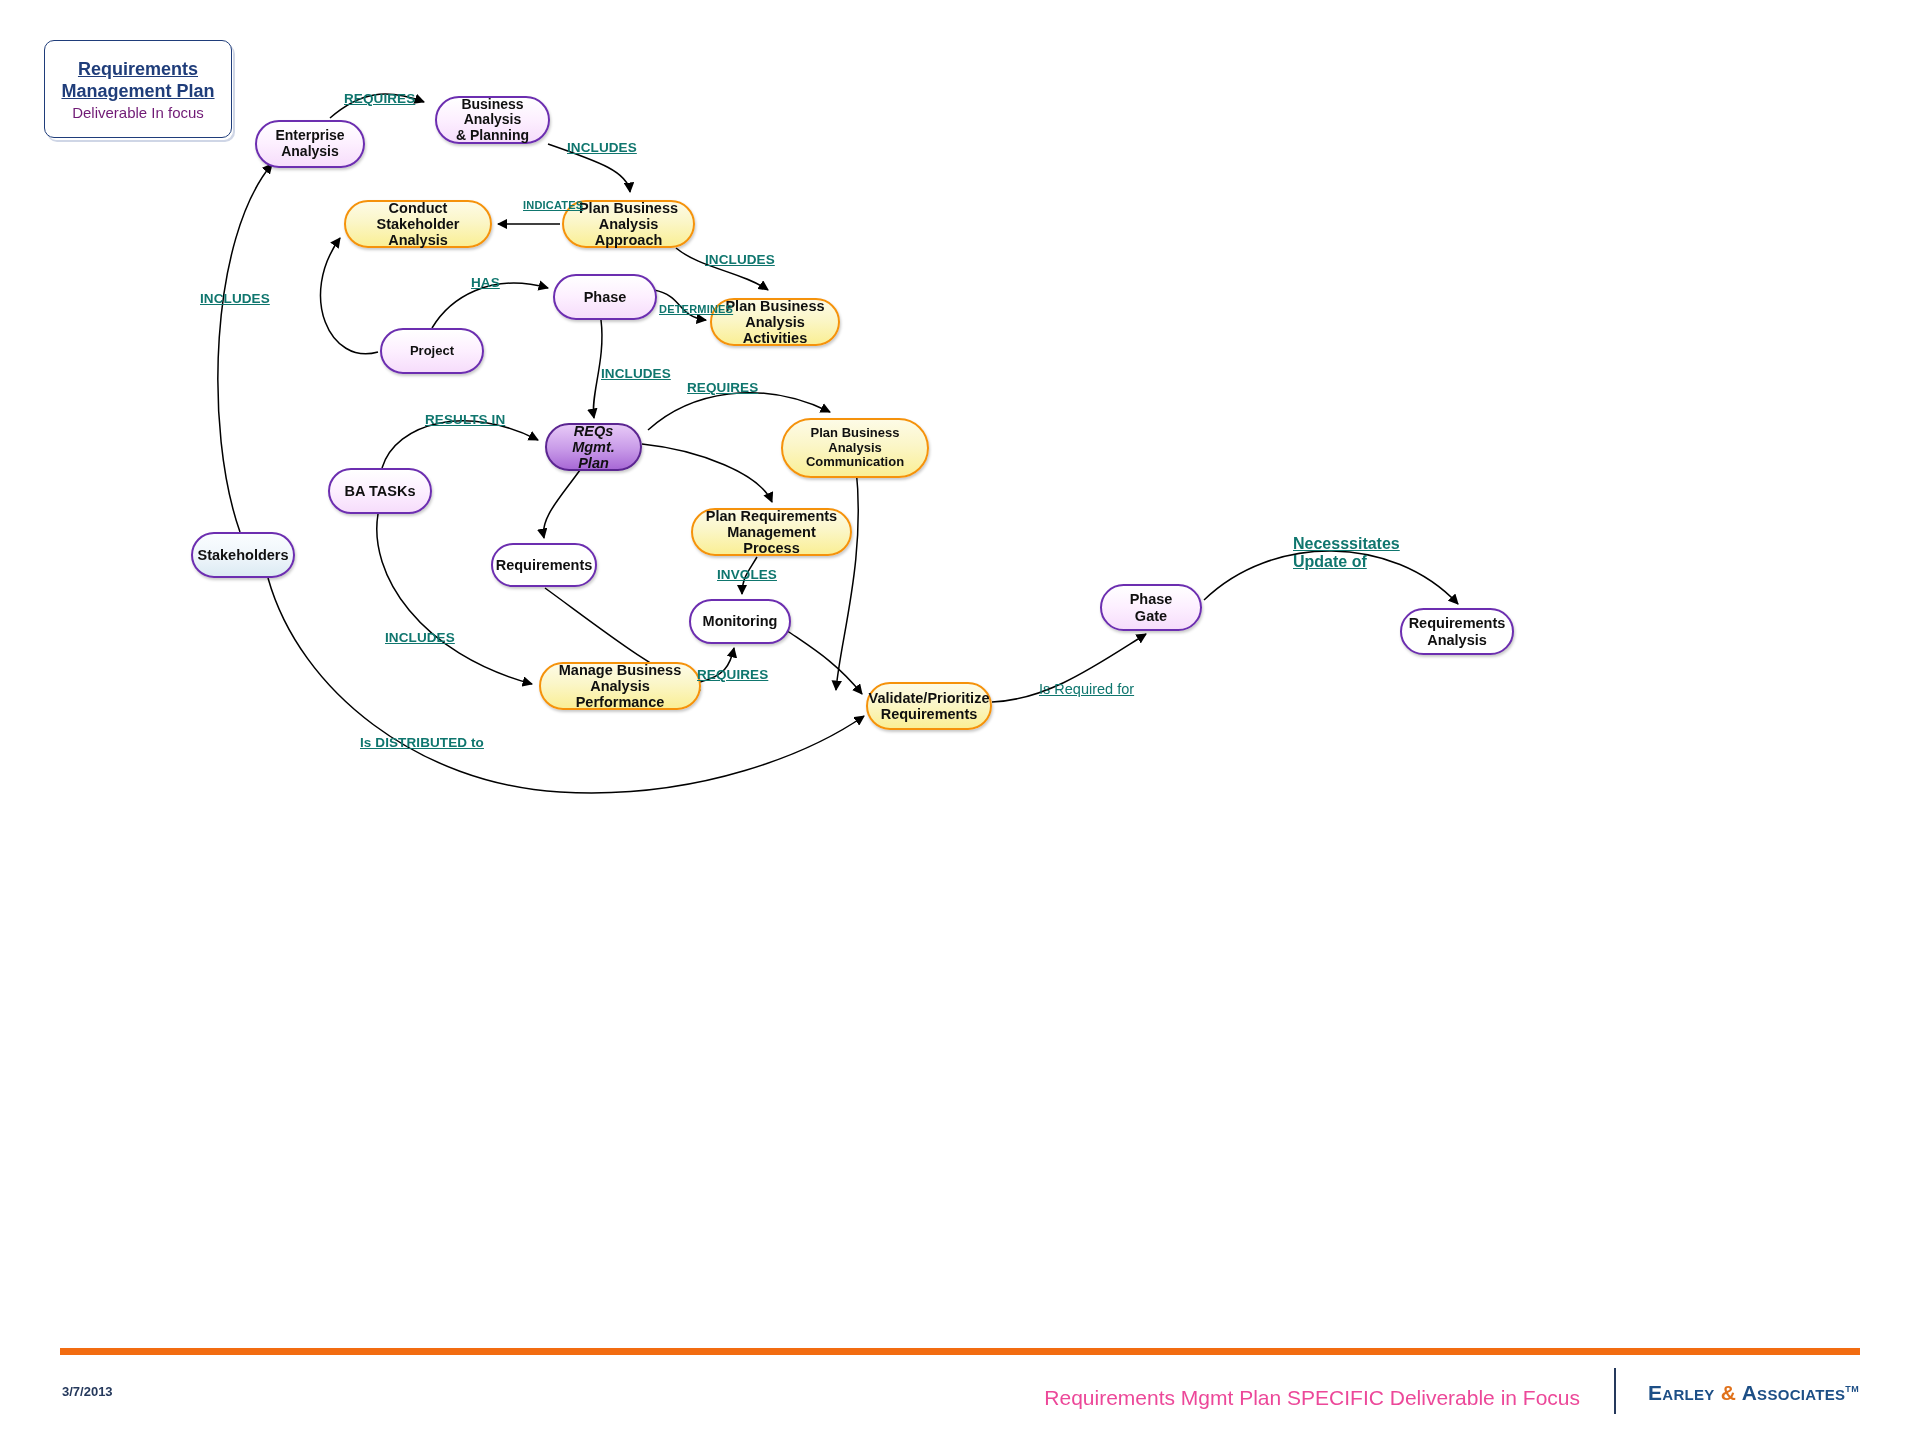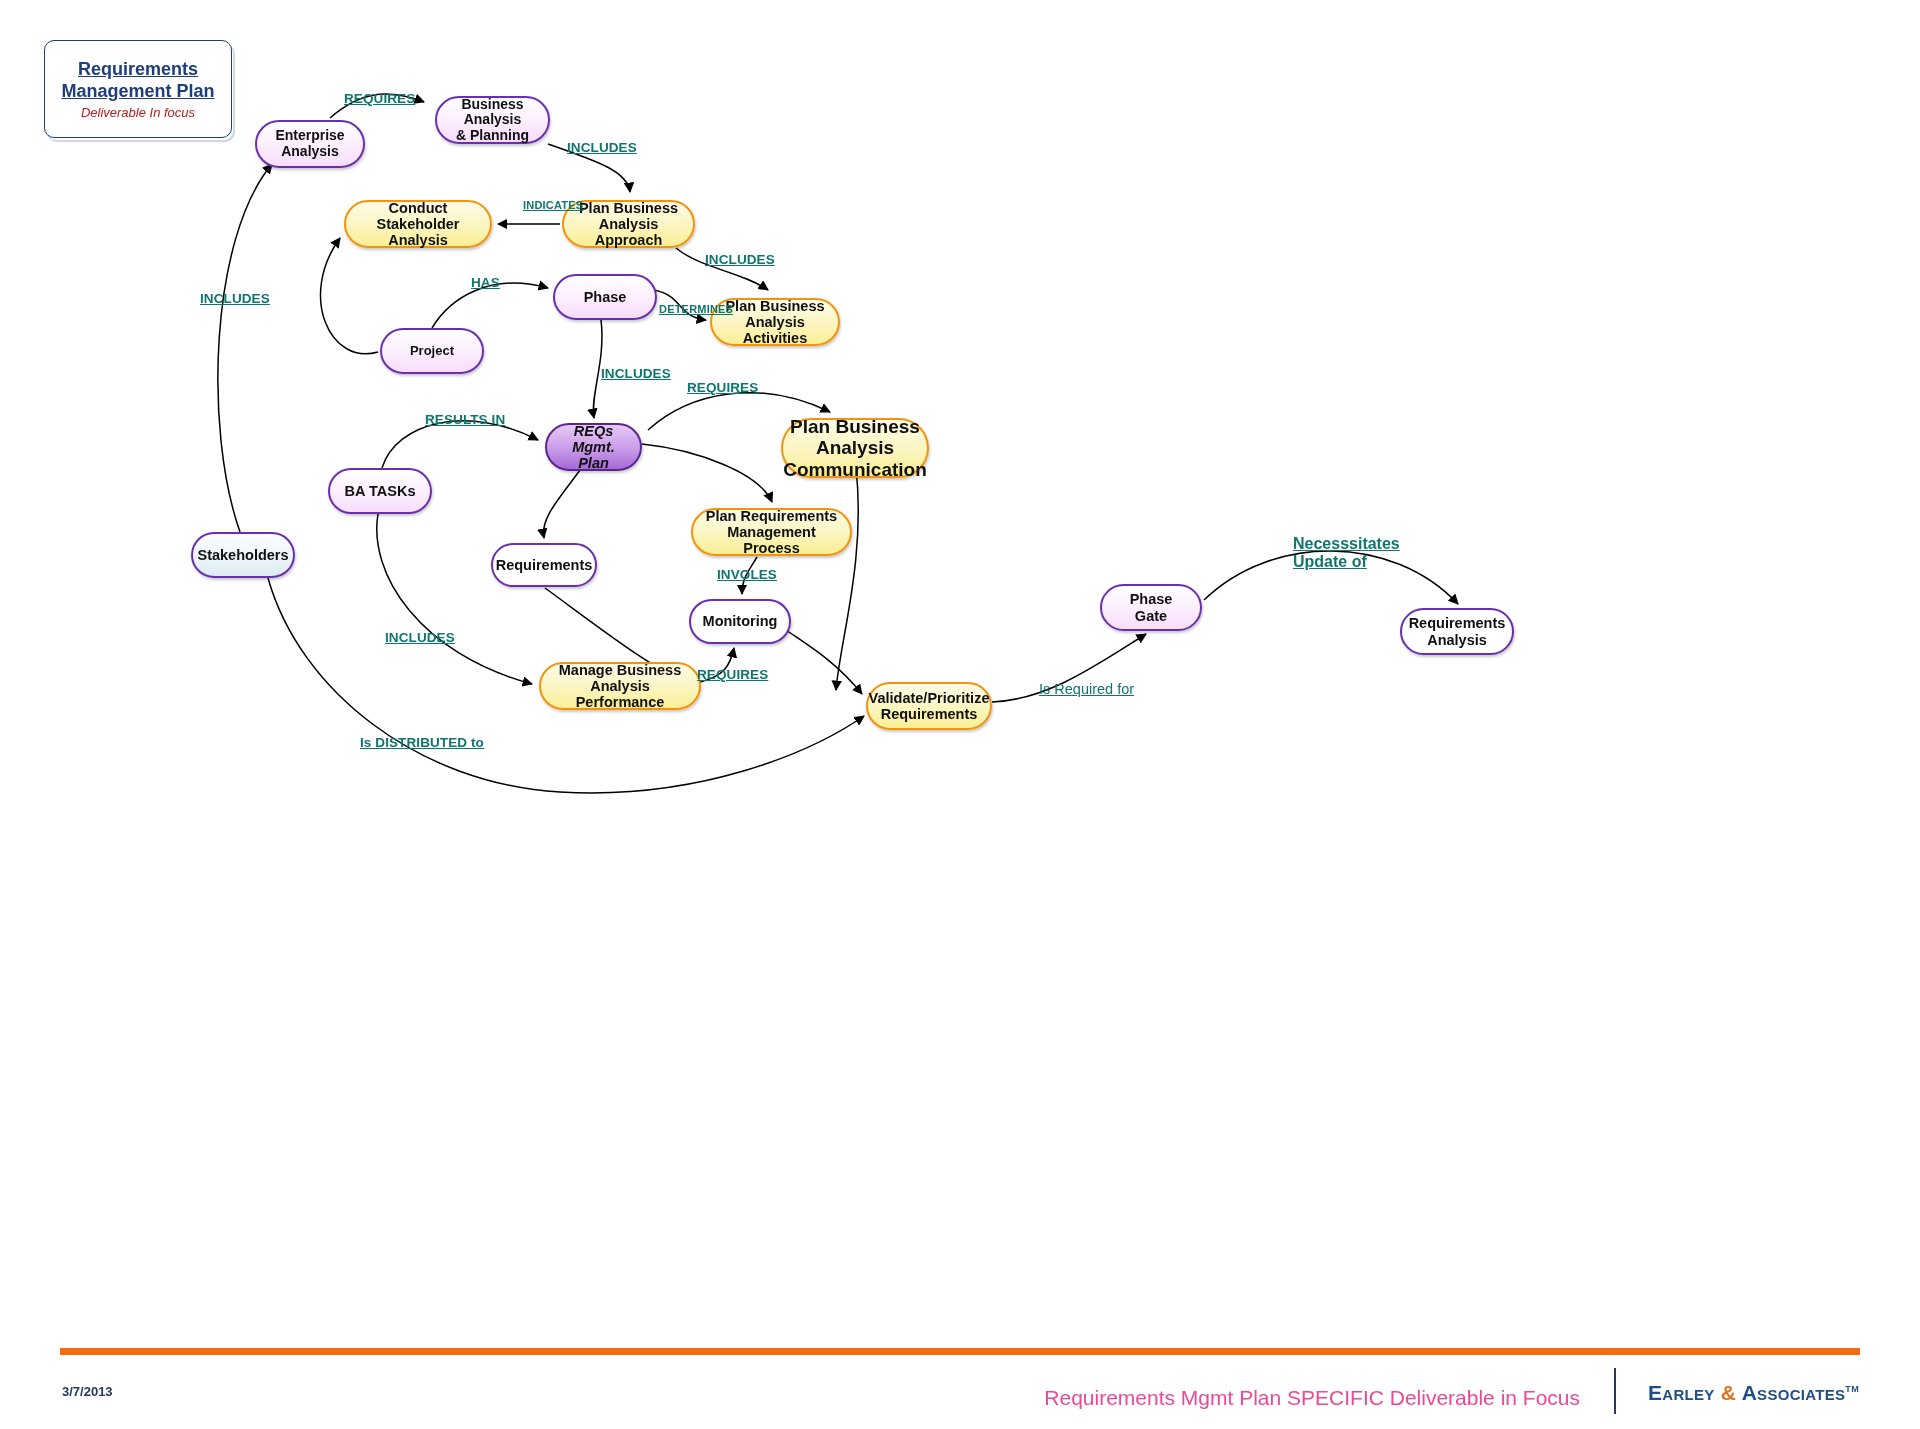--- a/index.html
+++ b/index.html
@@ -35,26 +35,25 @@
   #title-card .tc-line {
     color: #1f3d7a;
     font-weight: bold;
     font-size: 18px;
     line-height: 22px;
     text-decoration: underline;
     text-align: center;
     white-space: nowrap;
   }
   #title-card .tc-sub {
-    color: #b91c1c;
-    font-size: 13px;
+    color: #701a75;
+    font-size: 15px;
     line-height: 16px;
     margin-top: 3px;
     text-align: center;
-    font-style: italic;
   }
 
   
   #edge-layer {
     position: absolute;
     left: 0;
     top: 0;
     width: 1920px;
     height: 1429px;
     pointer-events: none;
@@ -239,21 +238,21 @@
     <div class="node yellow" style="left: 344px; top: 200px; width: 148px; height: 48px; font-size: 14.5px;">Conduct Stakeholder
 Analysis</div>
     <div class="node yellow" style="left: 562px; top: 200px; width: 133px; height: 48px; font-size: 14.5px;">Plan Business
 Analysis Approach</div>
     <div class="node purple" style="left: 553px; top: 274px; width: 104px; height: 46px; font-size: 14.5px;">Phase</div>
     <div class="node yellow" style="left: 710px; top: 298px; width: 130px; height: 48px; font-size: 14.5px;">Plan Business
 Analysis Activities</div>
     <div class="node purple" style="left: 380px; top: 328px; width: 104px; height: 46px; font-size: 13px;">Project</div>
     <div class="node deeppurple" style="left: 545px; top: 423px; width: 97px; height: 48px; font-size: 14.5px;">REQs Mgmt.
 Plan</div>
-    <div class="node yellow" style="left: 781px; top: 418px; width: 148px; height: 60px; font-size: 19px;">Plan Business Analysis
+    <div class="node yellow" style="left: 781px; top: 418px; width: 148px; height: 60px; font-size: 13px;">Plan Business Analysis
 Communication</div>
     <div class="node purple" style="left: 328px; top: 468px; width: 104px; height: 46px; font-size: 14.5px;">BA TASKs</div>
     <div class="node yellow" style="left: 691px; top: 508px; width: 161px; height: 48px; font-size: 14.5px;">Plan Requirements
 Management Process</div>
     <div class="node blue" style="left: 191px; top: 532px; width: 104px; height: 46px; font-size: 14.5px;">Stakeholders</div>
     <div class="node white" style="left: 491px; top: 543px; width: 106px; height: 44px; font-size: 14.5px;">Requirements</div>
     <div class="node white" style="left: 689px; top: 599px; width: 102px; height: 45px; font-size: 14.5px;">Monitoring</div>
     <div class="node purple" style="left: 1100px; top: 584px; width: 102px; height: 47px; font-size: 14.5px;">Phase
 Gate</div>
     <div class="node white" style="left: 1400px; top: 608px; width: 114px; height: 47px; font-size: 14.5px;">Requirements

